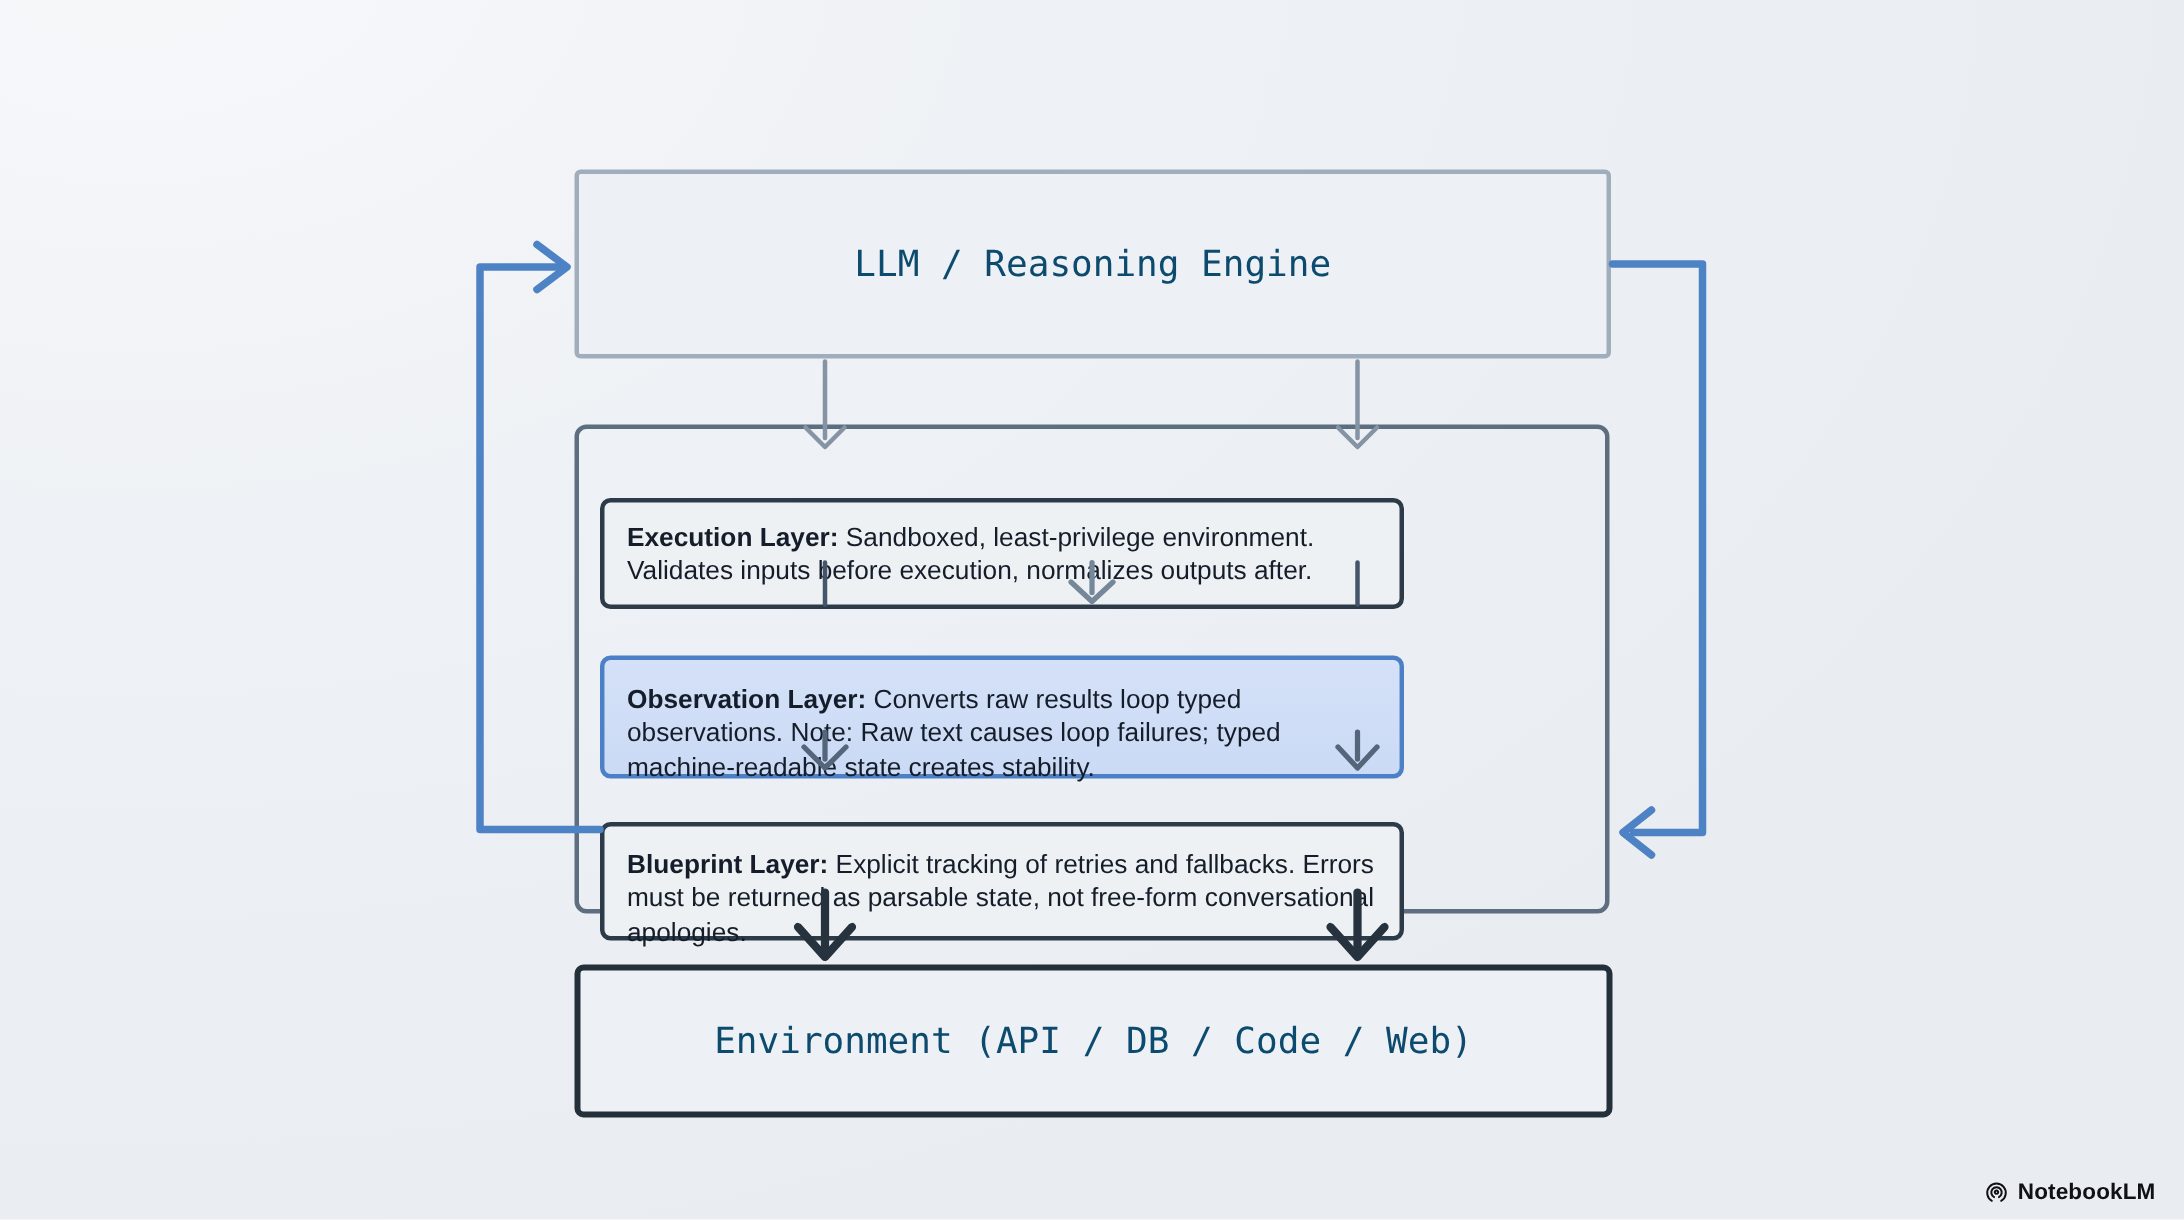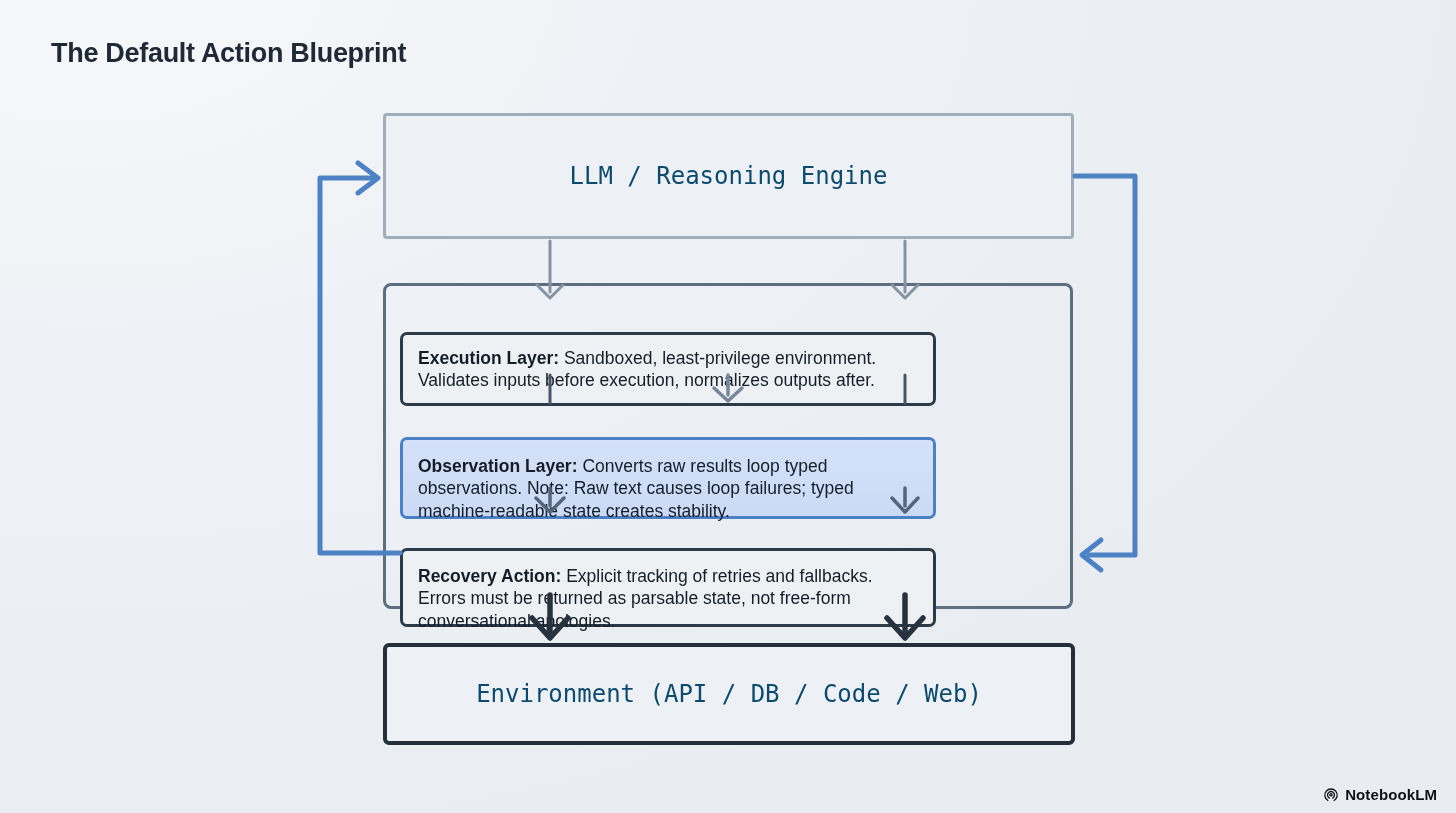--- a/index.html
+++ b/index.html
@@ -100,40 +100,39 @@
     font-size: 15px;
     font-weight: 600;
     letter-spacing: 0.1px;
   }
 </style>
 </head>
 <body>
 
 <div class="stage">
 
-  <div class="page-title">The Default Action Blueprint</div>
 
   <div class="box llm-box">
     <span class="mono-label">LLM / Reasoning Engine</span>
   </div>
 
   <div class="box layers-container"></div>
 
   <div class="box layer layer-execution">
     <b>Execution Layer:</b>
     <span>Sandboxed, least-privilege environment. Validates inputs before execution, normalizes outputs after.</span>
   </div>
 
   <div class="box layer layer-observation">
     <b>Observation Layer:</b>
     <span>Converts raw results loop typed observations. Note: Raw text causes loop failures; typed machine-readable state creates stability.</span>
   </div>
 
   <div class="box layer layer-recovery">
-    <b>Recovery Action:</b>
+    <b>Blueprint Layer:</b>
     <span>Explicit tracking of retries and fallbacks. Errors must be returned as parsable state, not free-form conversational apologies.</span>
   </div>
 
   <div class="box environment-box">
     <span class="mono-label">Environment (API / DB / Code / Web)</span>
   </div>
 
   <svg class="arrows-layer" width="1456" height="813" viewBox="0 0 1456 813" fill="none" stroke-linecap="round" stroke-linejoin="round">
 
     <g stroke="#8494a4" stroke-width="3">

